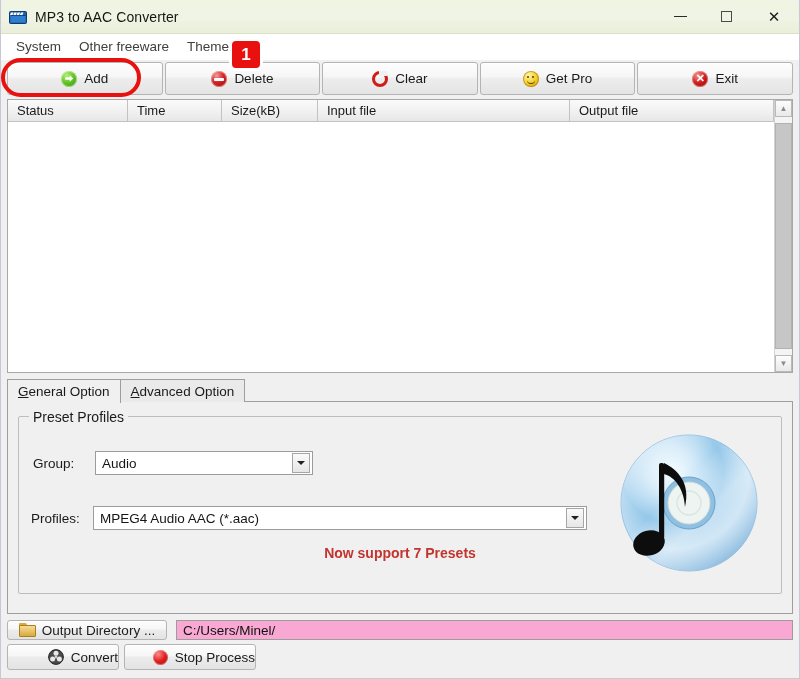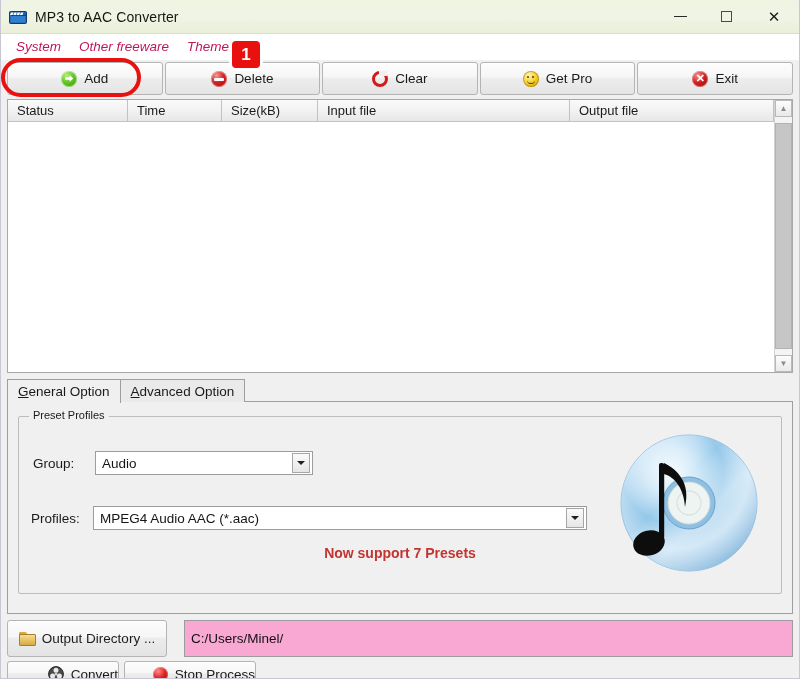--- a/index.html
+++ b/index.html
@@ -91,24 +91,23 @@
     height: 25px;
     background: #ffffff;
     display: flex;
     align-items: center;
     padding-left: 6px;
     border-bottom: 1px solid #ffffff;
   }
   .menu-item {
     padding: 3px 9px;
     font-size: 13.5px;
-    color: #be185d;
+    color: #404040;
     cursor: default;
     white-space: nowrap;
-    font-style: italic;
   }
 
   
   #toolbar {
     height: 33px;
     margin: 2px 6px 0 6px;
     display: flex;
     align-items: stretch;
     gap: 2px;
     position: relative;
@@ -342,21 +341,21 @@
     border: 1px solid #bdbdbd;
     border-radius: 2px;
     box-sizing: border-box;
   }
   #group-legend {
     position: absolute;
     left: 10px;
     top: -8px;
     background: #f0f0f0;
     padding: 0 4px;
-    font-size: 11px;
+    font-size: 14px;
     color: #1a1a1a;
   }
 
   .field-row { position: absolute; display: flex; align-items: center; }
   .field-label { font-size: 13.5px; color: #1a1a1a; white-space: nowrap; }
   .combo {
     background: #ffffff;
     border: 1px solid #9c9c9c;
     height: 24px;
     box-sizing: border-box;
@@ -409,22 +408,22 @@
     top: 14px;
     width: 148px;
     height: 148px;
   }
 
   
   #outdir-row {
     margin: 6px 6px 0 6px;
     display: flex;
     align-items: stretch;
-    height: 37px;
-    gap: 17px;
+    height: 20px;
+    gap: 9px;
   }
   #outdir-btn {
     width: 158px;
     flex: 0 0 auto;
     background: linear-gradient(to bottom, #fdfdfd 0%, #f6f6f6 45%, #ececec 50%, #e3e3e3 100%);
     border: 1px solid #b4b4b4;
     border-radius: 3px;
     display: flex;
     align-items: center;
     justify-content: center;

